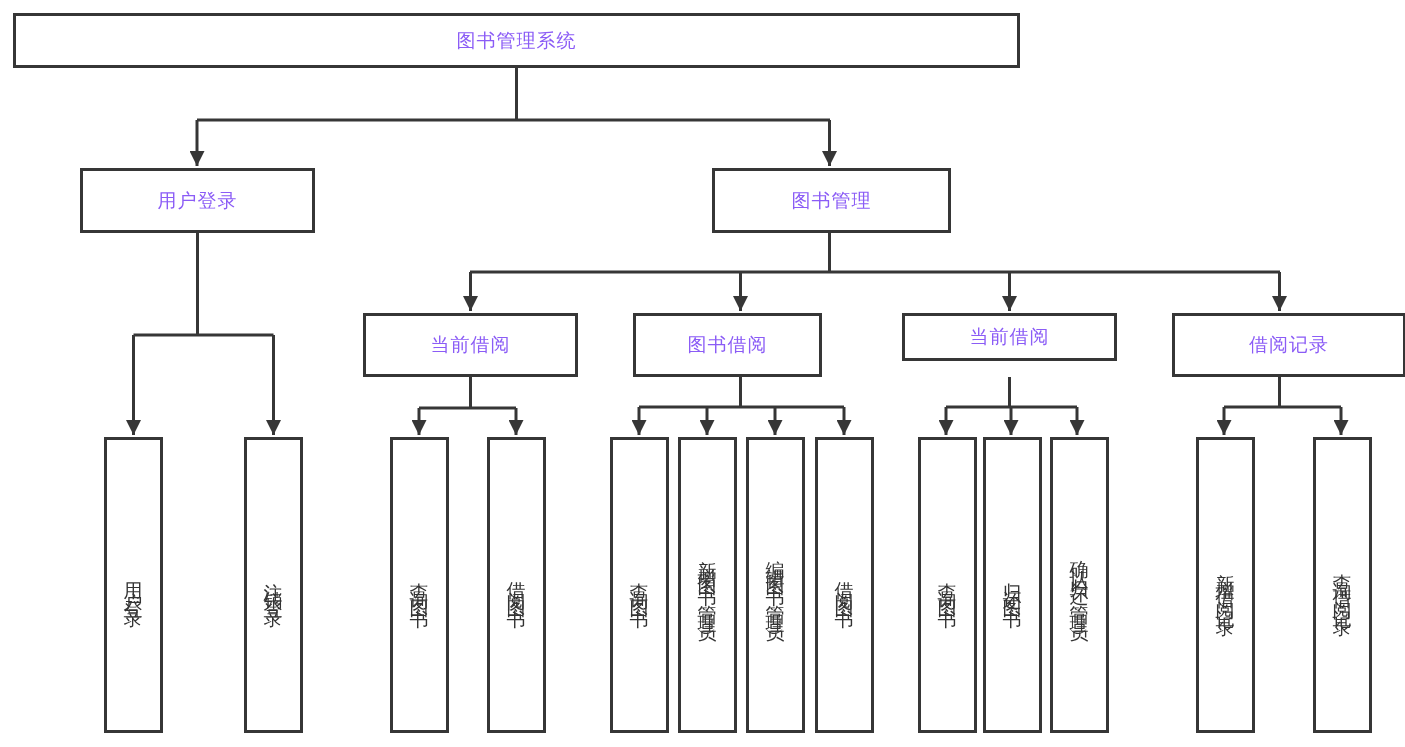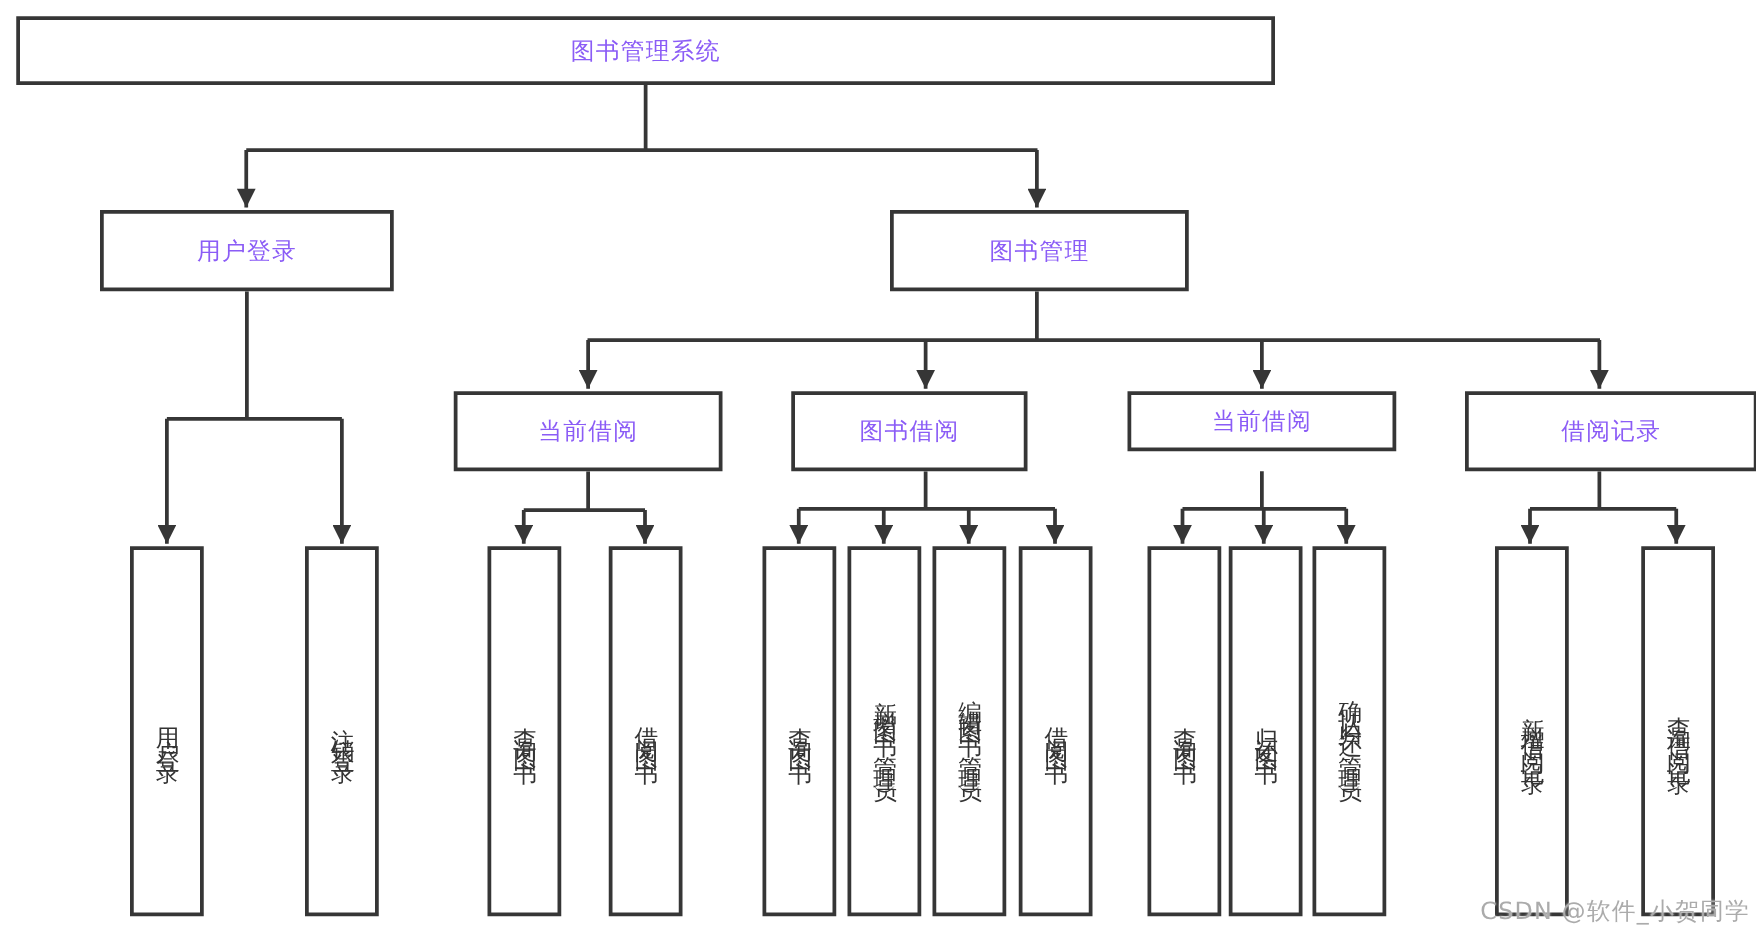--- a/index.html
+++ b/index.html
@@ -184,15 +184,14 @@
     <span class="vlabel">确认归还（管理员）</span>
   </div>
 
   <div class="vbox" style="left:1196px;">
     <span class="vlabel">新增借阅记录</span>
   </div>
   <div class="vbox" style="left:1313px;">
     <span class="vlabel">查询借阅记录</span>
   </div>
 
-  <div id="watermark">CSDN @软件_小贺同学</div>
 
 </div>
 
 </body></html>

